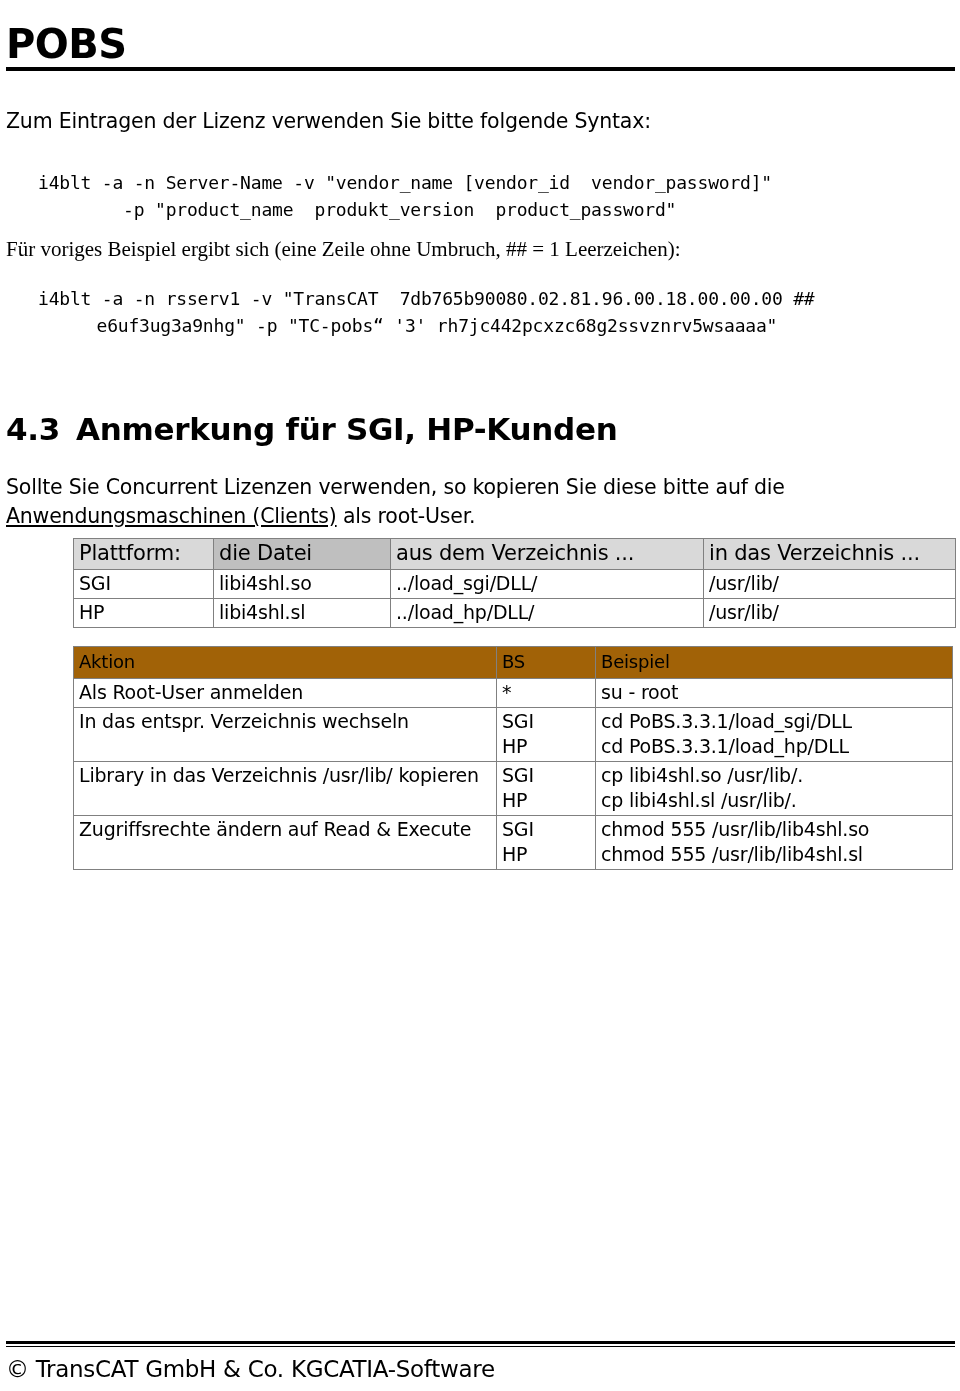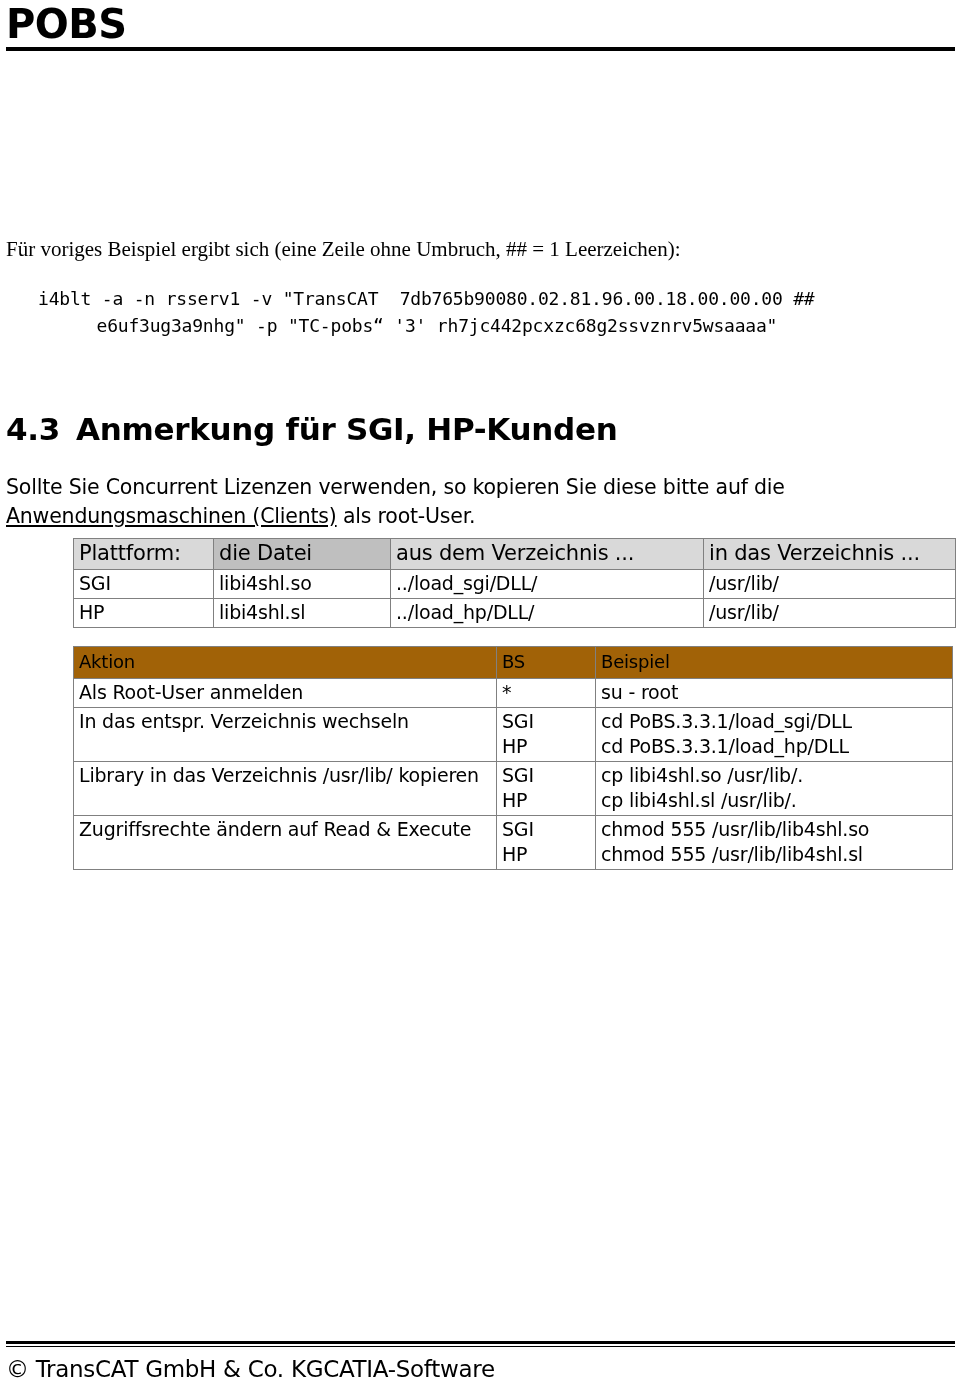--- a/index.html
+++ b/index.html
@@ -30,20 +30,21 @@
     top: 2px;
     right: 4px;
   }
   .doc-header .title {
     font-family: "DejaVu Sans", sans-serif;
     font-weight: bold;
     font-size: 40px;
     line-height: 44px;
     letter-spacing: -0.5px;
     color: #000;
+    margin-top: 20px;
   }
   .header-rule {
     margin-top: 1px;
     border-top: 4px solid #000;
     width: 949px;
   }
 
   
   .intro-line {
     position: absolute;
@@ -218,21 +219,24 @@
 </head>
 <body>
 
 <div class="page">
 
   <div class="doc-header">
     <div class="title">POBS</div>
     <div class="header-rule"></div>
   </div>
 
-
+  <div class="intro-line">Zum Eintragen der Lizenz verwenden Sie bitte folgende Syntax:</div>
+
+  <div class="code-block code-syntax"><span>i4blt -a -n Server-Name -v "vendor_name [vendor_id  vendor_password]"</span>
+<span>        -p "product_name  produkt_version  product_password"</span></div>
 
   <div class="serif-note">Für voriges Beispiel ergibt sich (eine Zeile ohne Umbruch, ## = 1 Leerzeichen):</div>
 
   <div class="code-block code-example"><span>i4blt -a -n rsserv1 -v "TransCAT  7db765b90080.02.81.96.00.18.00.00.00 ##</span>
 <span>  e6uf3ug3a9nhg" -p "TC-pobs“ '3' rh7jc442pcxzc68g2ssvznrv5wsaaaa"</span></div>
 
   <h2 class="section-heading"><span class="num">4.3</span><span>Anmerkung für SGI, HP-Kunden</span></h2>
 
   <p class="para"><span>Sollte Sie Concurrent Lizenzen verwenden, so kopieren Sie diese bitte auf die </span><span class="underlined">Anwendungsmaschinen (Clients)</span><span> als root-User.</span></p>
 

